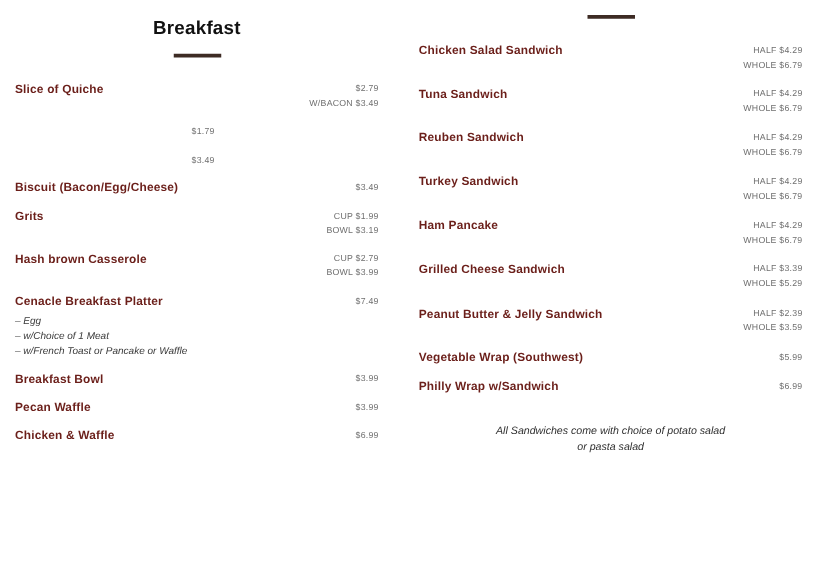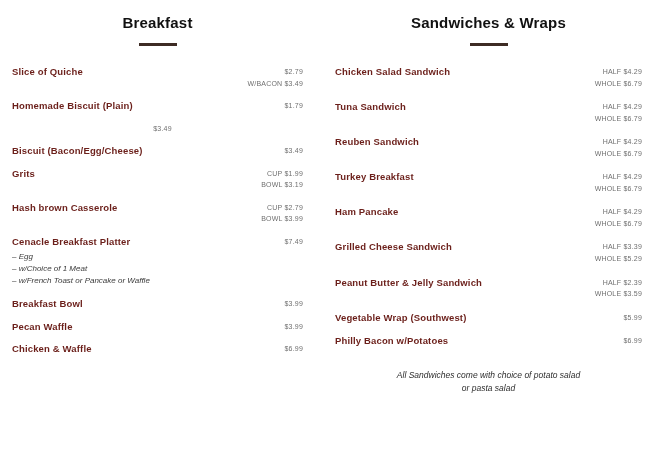--- a/index.html
+++ b/index.html
@@ -115,23 +115,20 @@
         <div class="item">
           <div class="item-main">
             <div class="item-name">Slice of Quiche</div>
           </div>
           <div class="item-prices">
             <div class="price">$2.79</div>
             <div class="price">W/BACON $3.49</div>
           </div>
         </div>
         <div class="item">
-          <div class="item-main">
-            <div class="item-name">Homemade Biscuit (Plain)</div>
-          </div>
           <div class="item-prices">
             <div class="price">$1.79</div>
           </div>
         </div>
         <div class="item">
           <div class="item-prices">
             <div class="price">$3.49</div>
           </div>
         </div>
         <div class="item">
@@ -194,21 +191,20 @@
             <div class="item-name">Chicken &amp; Waffle</div>
           </div>
           <div class="item-prices">
             <div class="price">$6.99</div>
           </div>
         </div>
       </div>
   </div>
 
   <div class="column column-right">
-    <div class="section-title">Sandwiches &amp; Wraps</div>
     <div class="title-rule"></div>
     <div class="items sp-right">
         <div class="item">
           <div class="item-main">
             <div class="item-name">Chicken Salad Sandwich</div>
           </div>
           <div class="item-prices">
             <div class="price">HALF $4.29</div>
             <div class="price">WHOLE $6.79</div>
           </div>
@@ -226,21 +222,21 @@
           <div class="item-main">
             <div class="item-name">Reuben Sandwich</div>
           </div>
           <div class="item-prices">
             <div class="price">HALF $4.29</div>
             <div class="price">WHOLE $6.79</div>
           </div>
         </div>
         <div class="item">
           <div class="item-main">
-            <div class="item-name">Turkey Breakfast</div>
+            <div class="item-name">Turkey Sandwich</div>
           </div>
           <div class="item-prices">
             <div class="price">HALF $4.29</div>
             <div class="price">WHOLE $6.79</div>
           </div>
         </div>
         <div class="item">
           <div class="item-main">
             <div class="item-name">Ham Pancake</div>
           </div>
@@ -270,21 +266,21 @@
         <div class="item">
           <div class="item-main">
             <div class="item-name">Vegetable Wrap (Southwest)</div>
           </div>
           <div class="item-prices">
             <div class="price">$5.99</div>
           </div>
         </div>
         <div class="item">
           <div class="item-main">
-            <div class="item-name">Philly Bacon w/Potatoes</div>
+            <div class="item-name">Philly Wrap w/Sandwich</div>
           </div>
           <div class="item-prices">
             <div class="price">$6.99</div>
           </div>
         </div>
       </div>
     <div class="footnote">
         <span class="footnote-line">All Sandwiches come with choice of potato salad</span>
         <span class="footnote-line">or pasta salad</span>
       </div>

